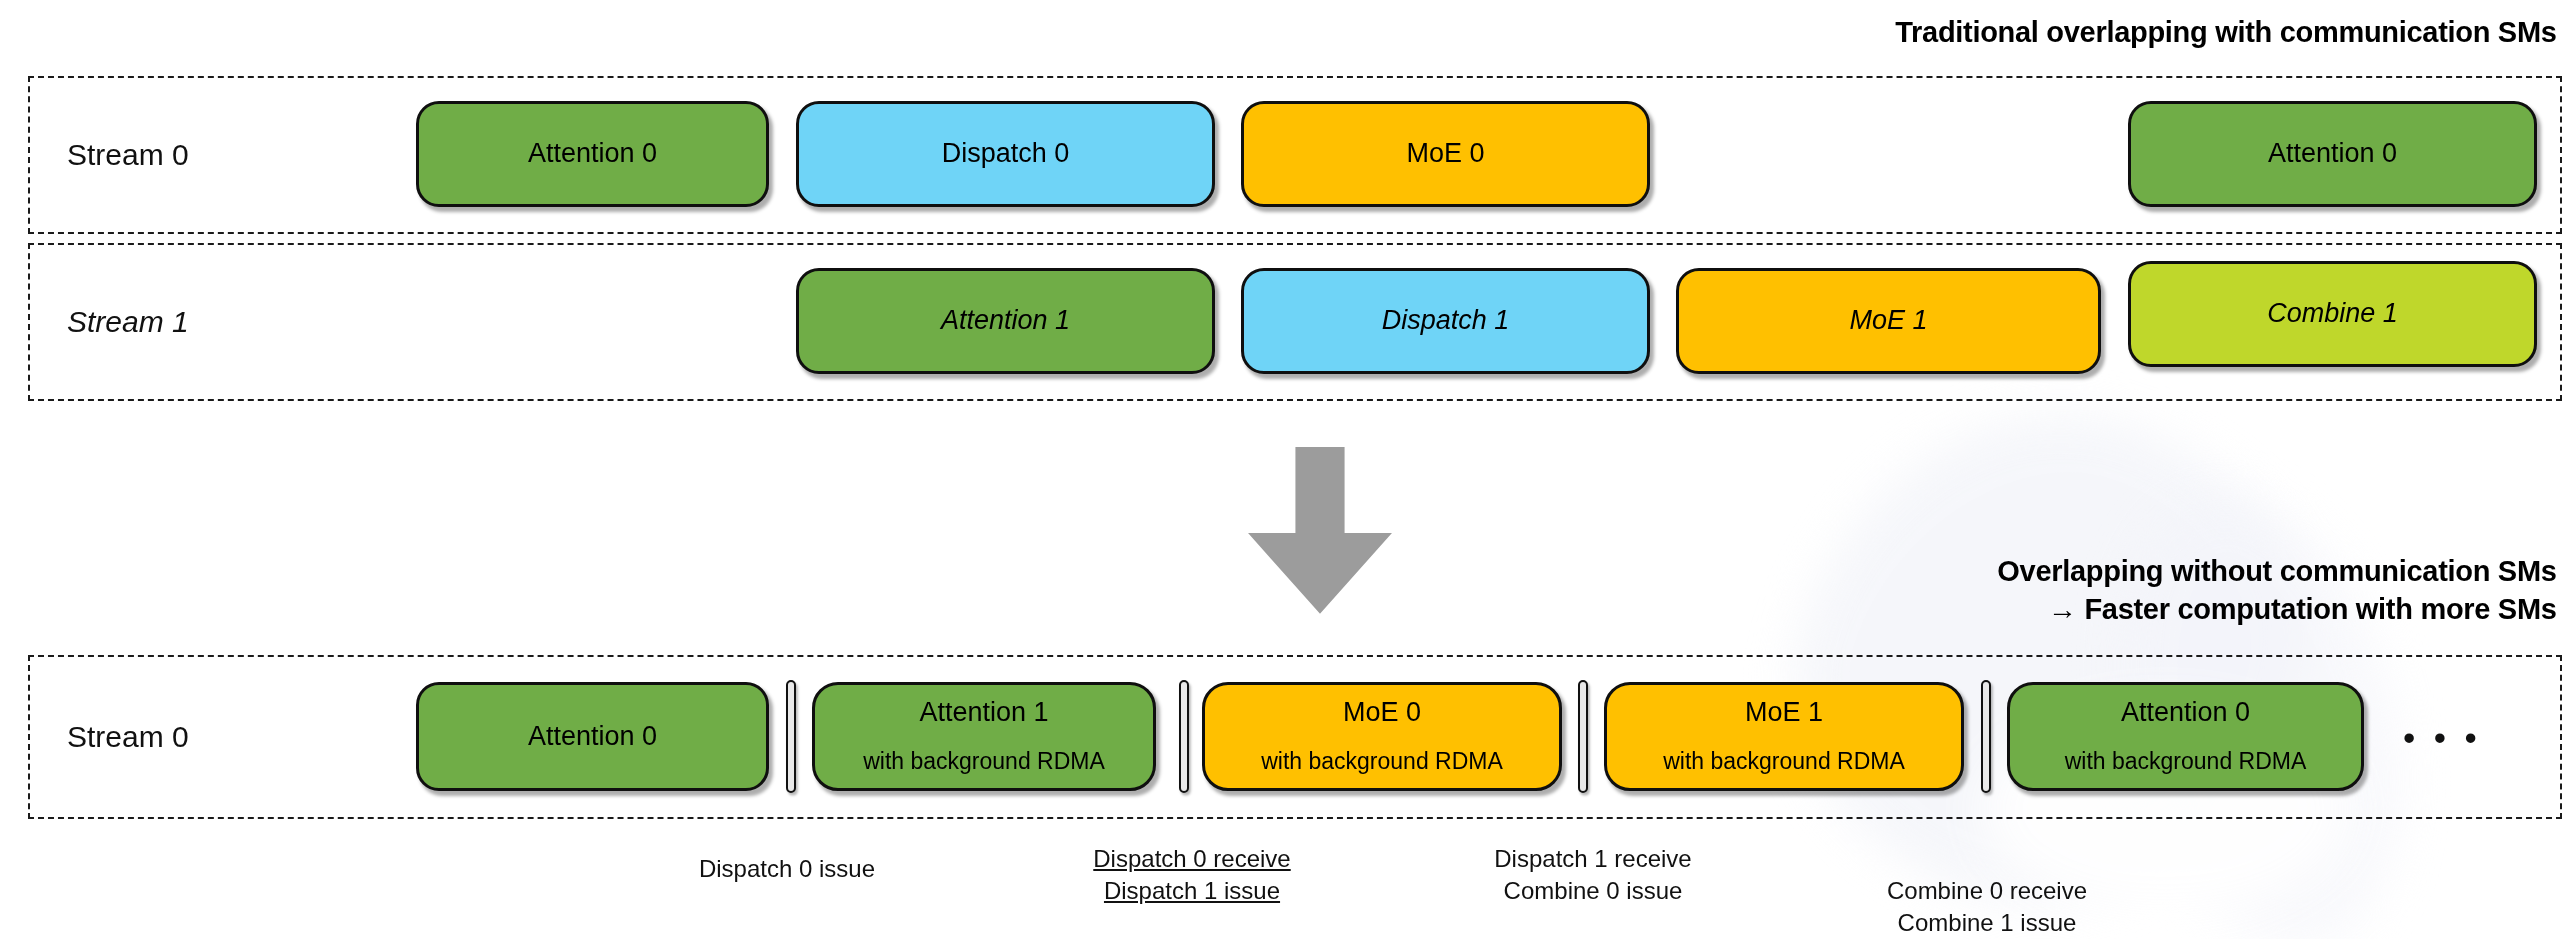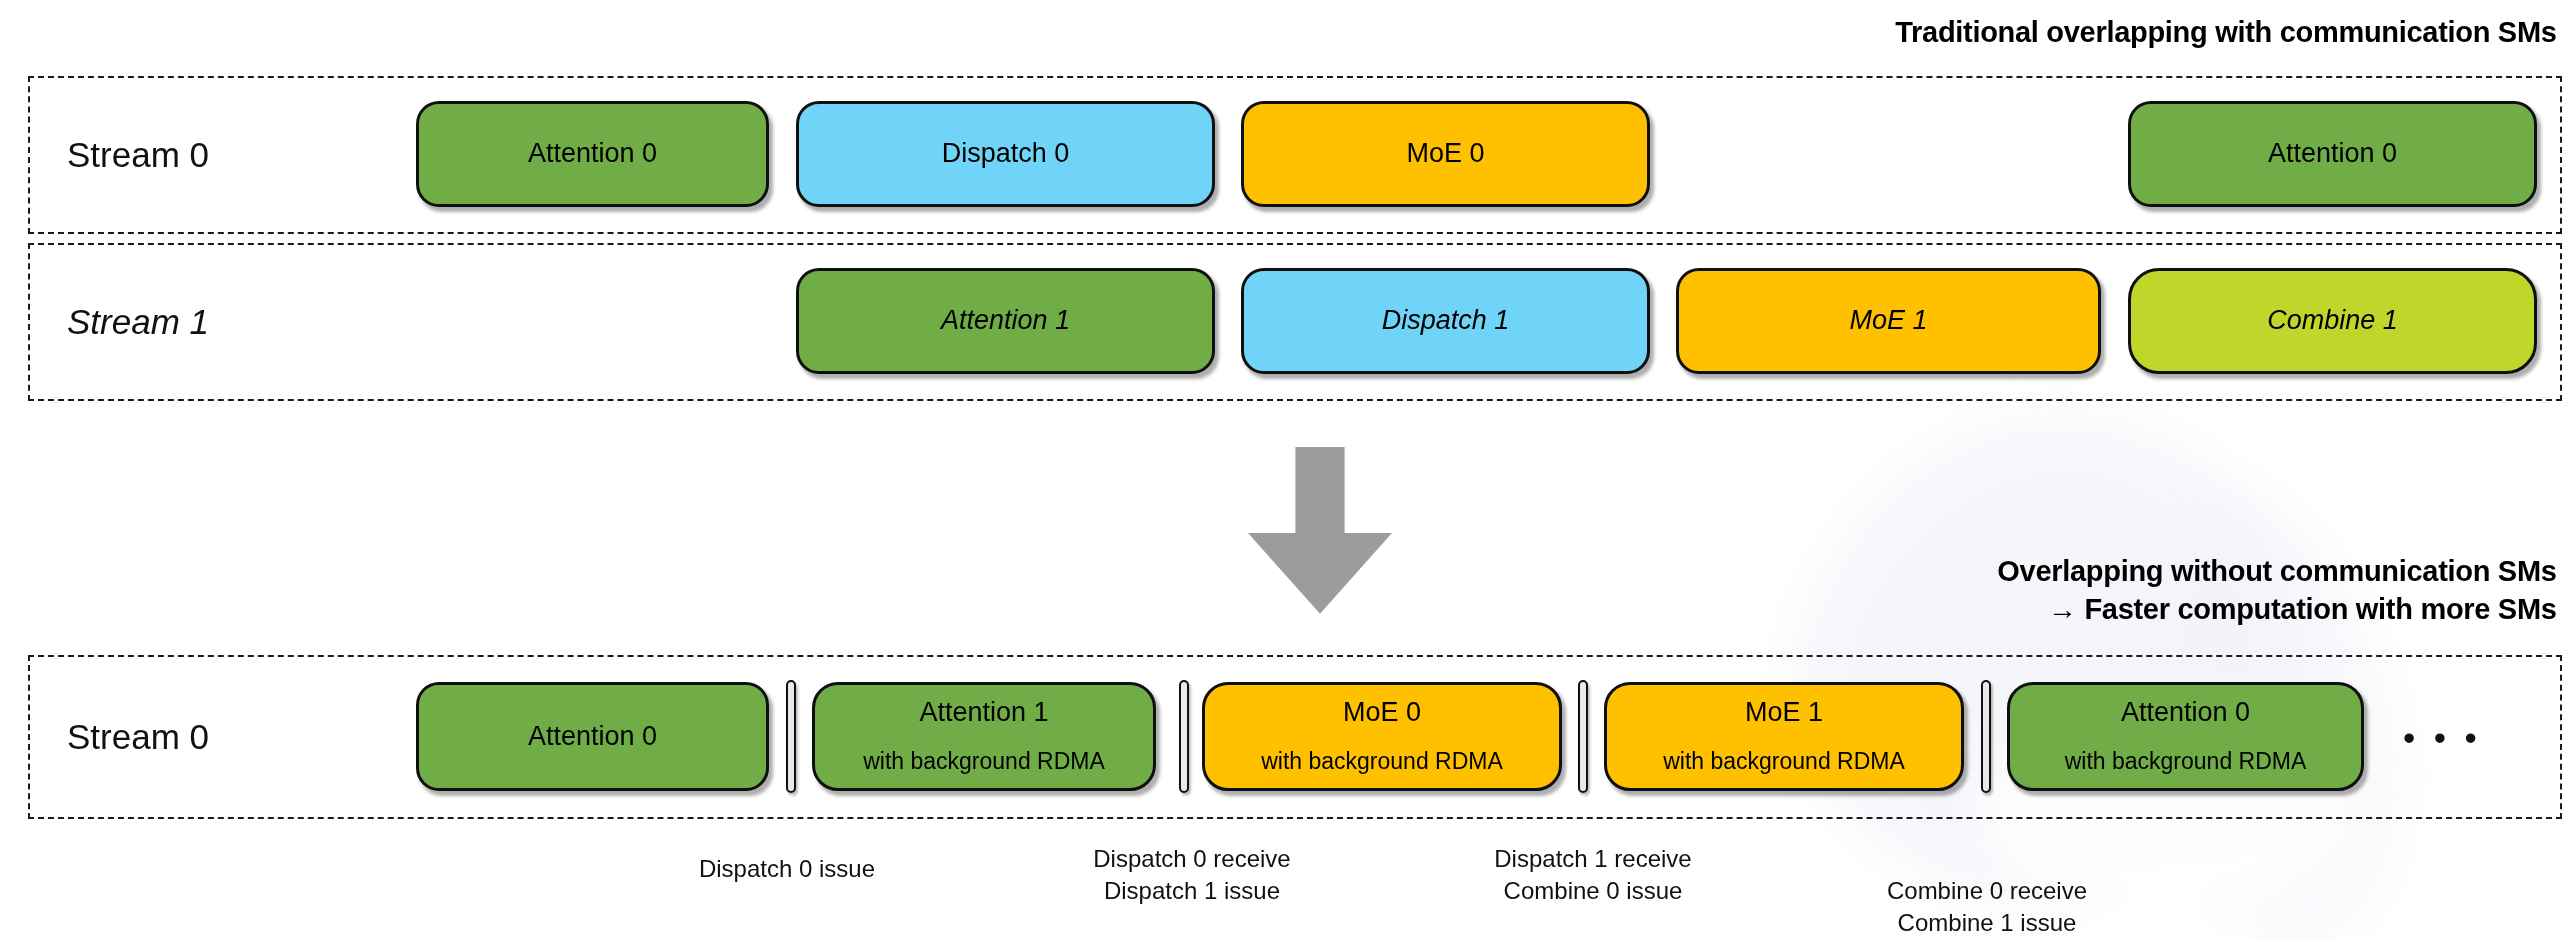--- a/index.html
+++ b/index.html
@@ -55,21 +55,21 @@
   }
   #row-top-0    { top: 76px;  height: 158px; }
   #row-top-1    { top: 243px; height: 158px; font-style: italic; }
   #row-bottom-0 { top: 655px; height: 164px; }
 
   .stream-label {
     position: absolute;
     left: 37px;
     top: 50%;
     transform: translateY(-50%);
-    font-size: 35px;
+    font-size: 30px;
     color: #111;
     white-space: nowrap;
   }
 
   
   .lane { position: absolute; left: 0; top: 0; right: 0; bottom: 0; }
 
   
   .block {
     position: absolute;
@@ -154,21 +154,21 @@
     <div class="lane" id="lane-t1">
         <div class="block" style="left: 766px; width: 419px; top: 23px; height: 106px; background: rgb(112, 173, 71);">
           <div class="b-title">Attention 1</div>
         </div>
         <div class="block" style="left: 1211px; width: 409px; top: 23px; height: 106px; background: rgb(111, 212, 247);">
           <div class="b-title">Dispatch 1</div>
         </div>
         <div class="block" style="left: 1646px; width: 425px; top: 23px; height: 106px; background: rgb(255, 192, 0);">
           <div class="b-title">MoE 1</div>
         </div>
-        <div class="block" style="left: 2098px; width: 409px; top: 23px; height: 106px; background: rgb(191, 215, 43); border-radius: 31px;">
+        <div class="block" style="left: 2098px; width: 409px; top: 16px; height: 106px; background: rgb(191, 215, 43);">
           <div class="b-title">Combine 1</div>
         </div>
       </div>
   </div>
 
   <div class="down-arrow">
     <svg width="176" height="172" viewBox="0 0 200 196" aria-hidden="true">
       <polygon id="arrow-poly" points="72,0 128,0 128,98 182,98 100,190 18,98 72,98" fill="#9C9C9C"></polygon>
     </svg>
   </div>
@@ -201,21 +201,21 @@
         <div class="sep" style="left: 756px; top: 23px; height: 113px;"></div>
         <div class="sep" style="left: 1149px; top: 23px; height: 113px;"></div>
         <div class="sep" style="left: 1548px; top: 23px; height: 113px;"></div>
         <div class="sep" style="left: 1951px; top: 23px; height: 113px;"></div>
         <div class="ellipsis" style="left: 2373px; top: 63px;">•  •  •</div>
       </div>
   </div>
 
   <div id="annotations">
       <div class="annotation" style="left: 787px; top: 853px;">Dispatch 0 issue</div>
-      <div class="annotation" style="left: 1192px; top: 843px;">Dispatch 0 receive
+      <div class="annotation" style="left: 1192px; top: 843px; text-decoration: underline;">Dispatch 0 receive
 Dispatch 1 issue</div>
       <div class="annotation" style="left: 1593px; top: 843px;">Dispatch 1 receive
 Combine 0 issue</div>
       <div class="annotation" style="left: 1987px; top: 843px; margin-top: 32px;">Combine 0 receive
 Combine 1 issue</div>
     </div>
 
 </div>
 
 

